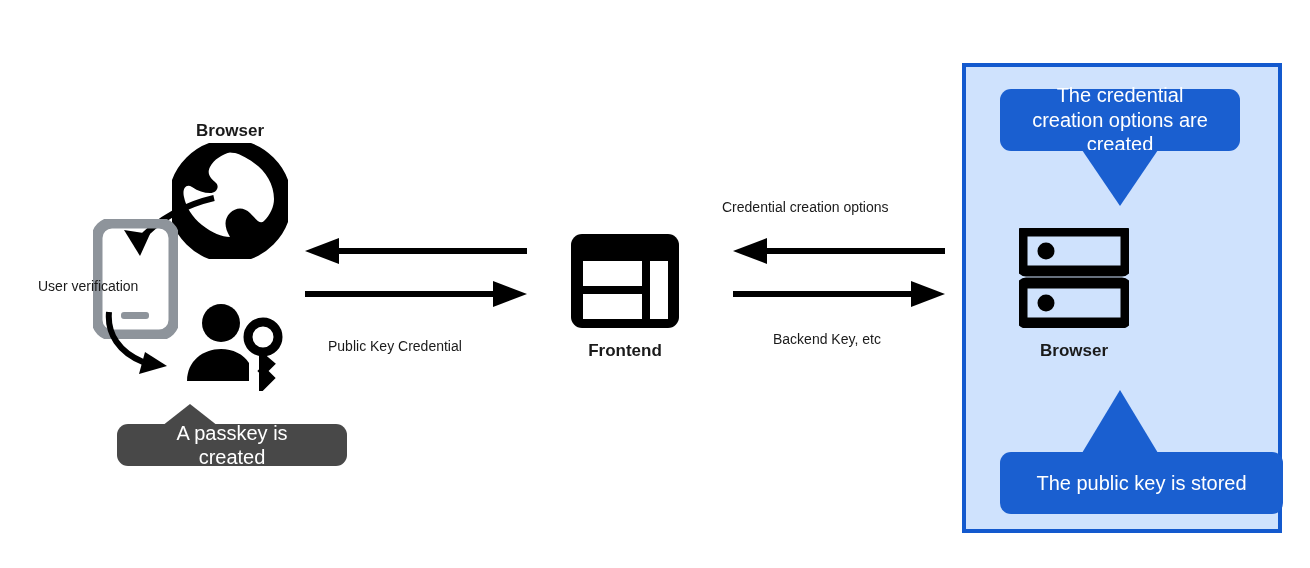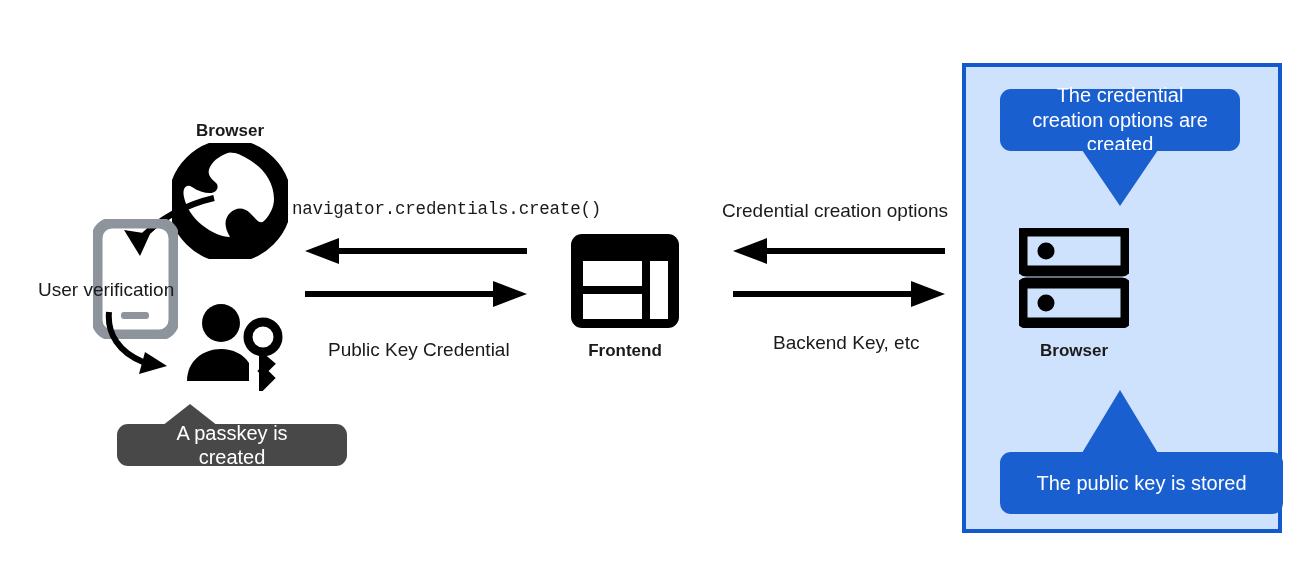--- a/index.html
+++ b/index.html
@@ -16,21 +16,21 @@
     width: 1310px;
     height: 568px;
     background: #ffffff;
     overflow: hidden;
   }
   .abs { position: absolute; }
 
   
   .label {
     color: #1a1a1a;
-    font-size: 19px;
+    font-size: 14px;
     line-height: 1.25;
     white-space: nowrap;
     font-family: "Liberation Sans", sans-serif;
   }
   .label.mono {
     font-family: "Liberation Mono", monospace;
     font-size: 17.5px;
     letter-spacing: -0.2px;
   }
   .label.bold {
@@ -171,21 +171,20 @@
       <circle cx="78" cy="34" r="15" fill="none" stroke="#000000" stroke-width="9"></circle>
       <path d="M78 48 L78 82 L85 75 L78 68 L85 61 L78 55" fill="none" stroke="#000000" stroke-width="8"></path>
     </svg>
   </div>
 
   <div class="abs tail tail-up-dark" style="left:162px; top:404px;"></div>
   <div class="abs" style="left:117px; top:424px; width:230px; height:42px;">
     <div class="callout dark" style="width:230px; height:42px;">A passkey is created</div>
   </div>
 
-  <div class="abs label mono" style="left:292px; top:199px;">navigator.credentials.create()</div>
 
   <div class="abs" style="left:305px; top:238px;">
     <svg width="222" height="26" viewBox="0 0 222 26" aria-hidden="true">
       <line x1="30" y1="13" x2="222" y2="13" stroke="#000000" stroke-width="6"></line>
       <polygon points="0,13 34,0 34,26" fill="#000000"></polygon>
     </svg>
   </div>
 
   <div class="abs" style="left:305px; top:281px;">
     <svg width="222" height="26" viewBox="0 0 222 26" aria-hidden="true">

